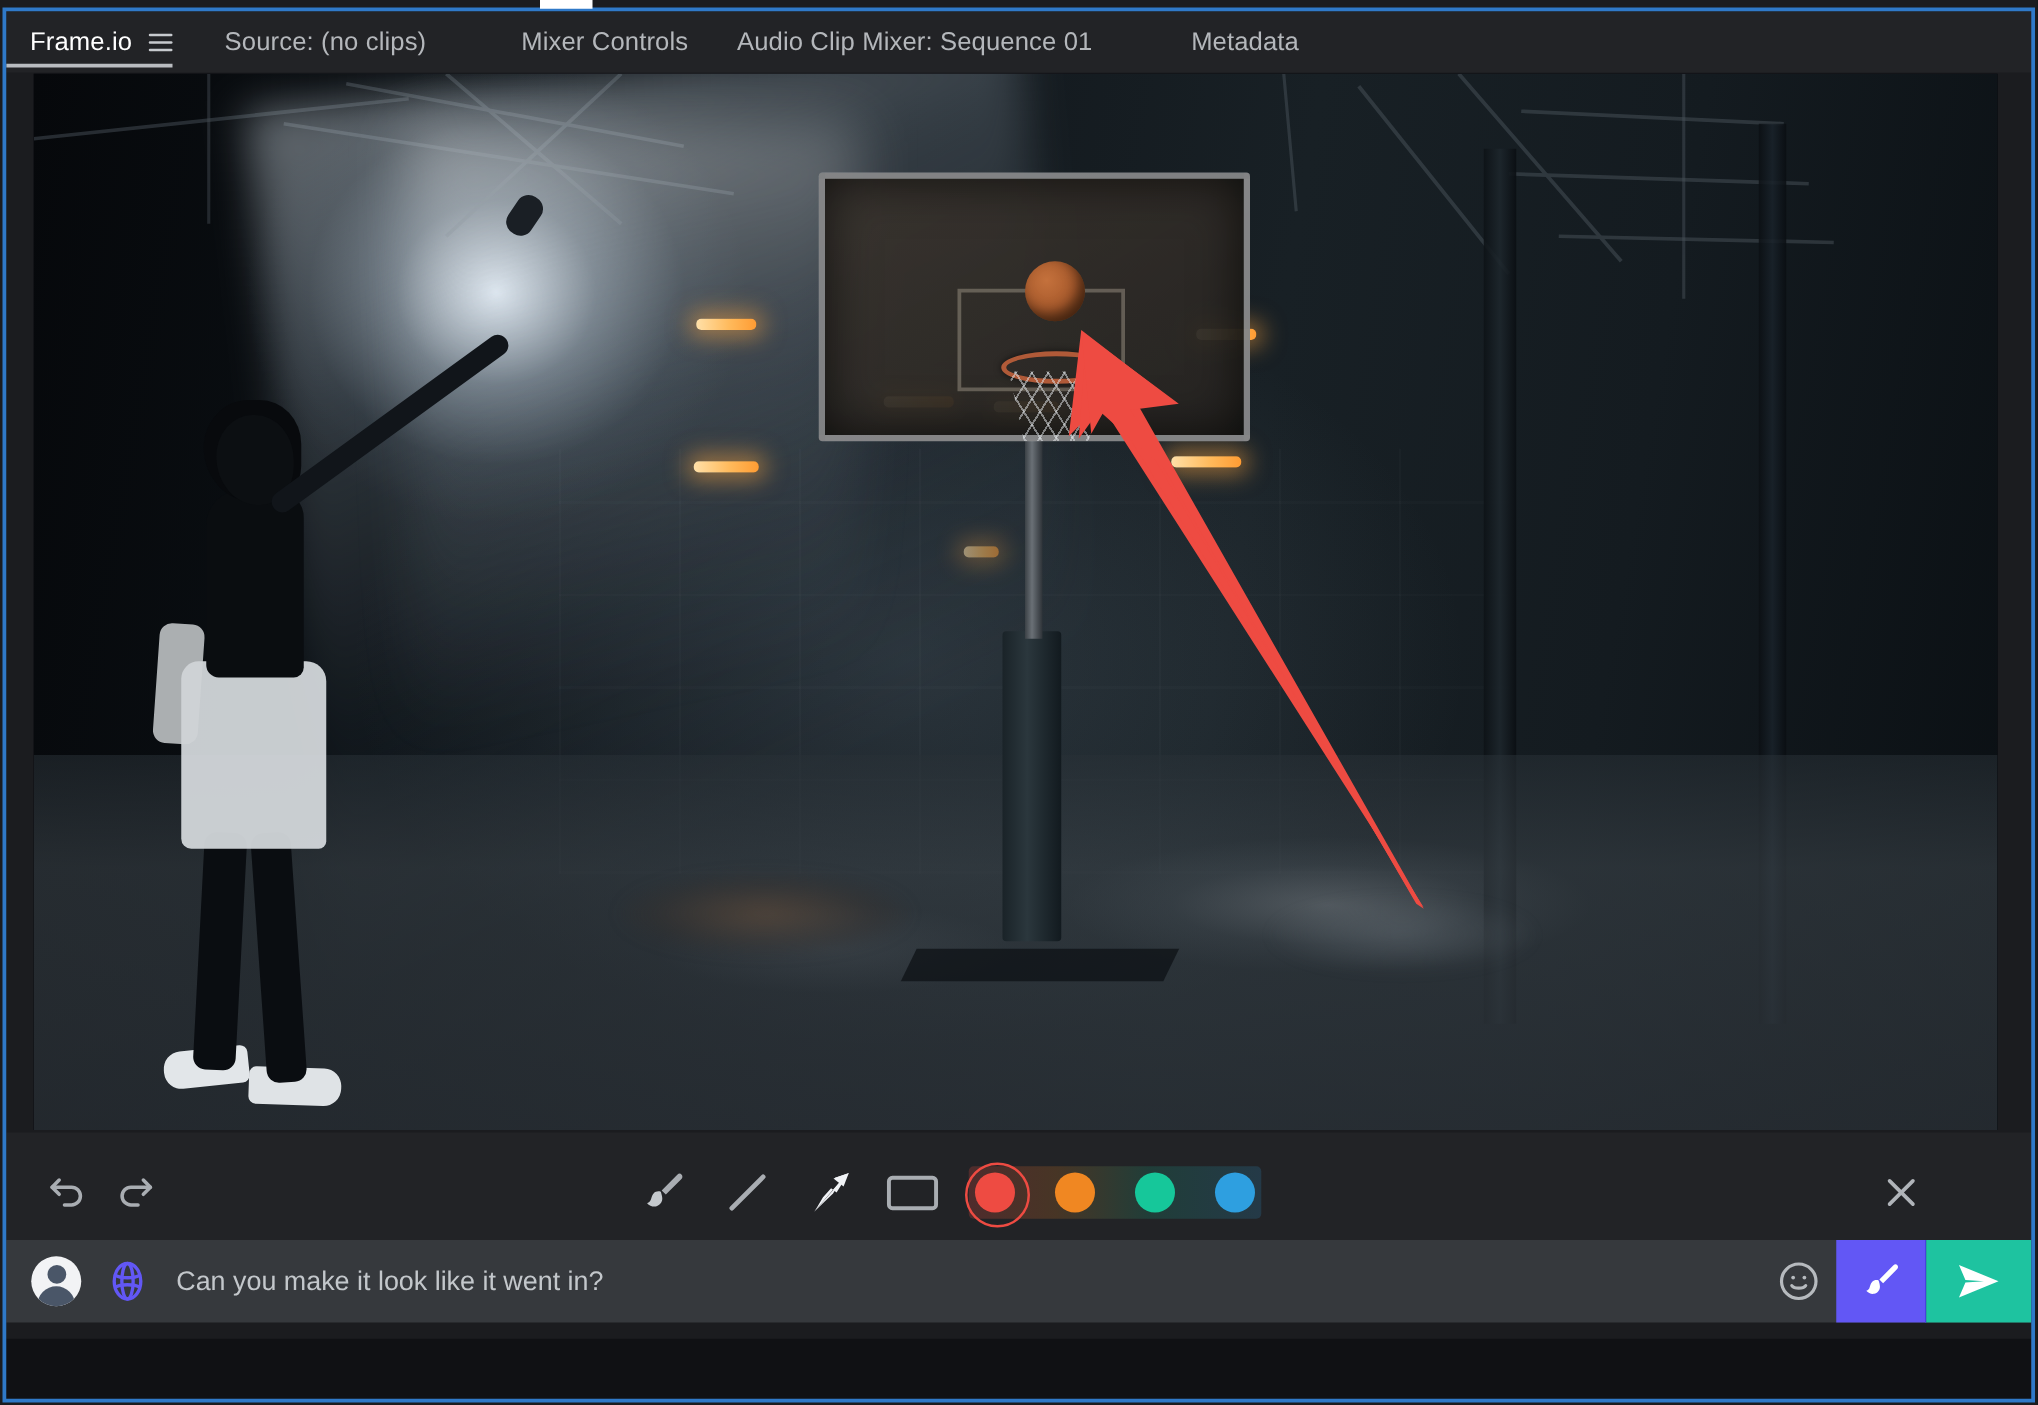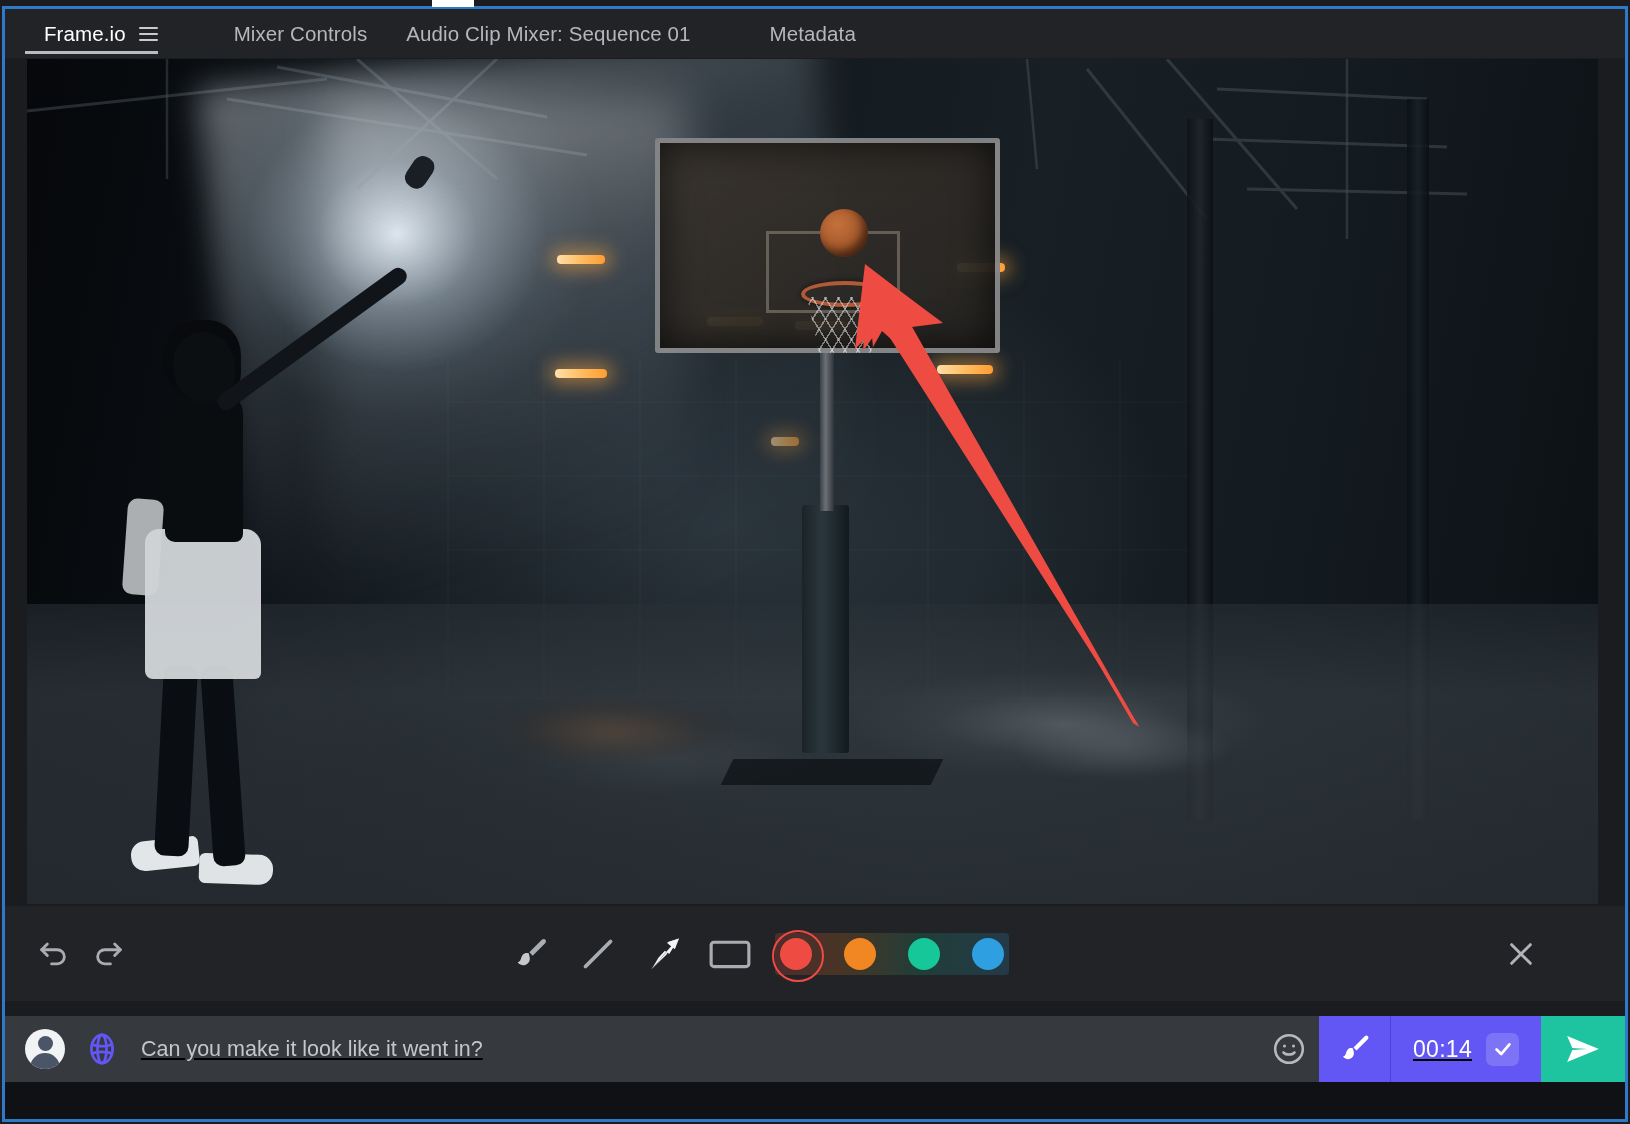--- a/index.html
+++ b/index.html
@@ -48,21 +48,20 @@
   .tab {
     position: relative;
     height: 49px;
     display: flex;
     align-items: center;
     color: #b4b7bb;
     font-size: 20.5px;
     letter-spacing: .1px;
     white-space: nowrap;
     cursor: pointer;
-    margin-left: 20px;
   }
   .tab.active { color: #ffffff; }
   .tab.active .tab-underline {
     position: absolute;
     left: 0; bottom: 4px;
     height: 3px; width: 100%;
     background: #b9bcc0;
   }
   .tab-frameio { padding-left: 19px; }
   .hamburger {
@@ -357,26 +356,25 @@
     width: 48px; height: 48px;
     margin: -24px 0 0 -24px;
     border-radius: 50%;
     border: 2.5px solid #ee4b42;
   }
   .sw-gap { width: 22px; }
 
   
   .comment-bar {
     position: absolute;
-    left: 5px; top: 1016px;
+    left: 5px; top: 992px;
     width: 1620px; height: 66px;
     background: #36393d;
     display: flex; align-items: center;
     z-index: 6;
-    text-decoration: underline;
   }
   .avatar {
     margin-left: 20px;
     width: 40px; height: 40px;
     border-radius: 50%;
     background: #f2f3f5;
     position: relative;
     overflow: hidden;
     flex: 0 0 auto;
   }
@@ -460,20 +458,23 @@
 
   <div class="tabbar">
     <div class="tab active tab-frameio">
       <span>Frame.io</span>
       <span class="hamburger">
           <i></i>
           <i></i>
           <i></i>
         </span>
       <span class="tab-underline"></span>
+    </div>
+    <div class="tab tab-source">
+      <span>Source: (no clips)</span>
     </div>
     <div class="tab tab-effect">
       <span>Mixer Controls</span>
     </div>
     <div class="tab tab-audio">
       <span>Audio Clip Mixer: Sequence 01</span>
     </div>
     <div class="tab tab-metadata">
       <span>Metadata</span>
     </div>
@@ -646,28 +647,20 @@
       </svg>
     </div>
 
     <div class="cb-draw">
       <svg width="36" height="36" viewBox="0 0 24 24" fill="none">
         <path d="M20.5 3.3c-.6-.6-1.4-.4-2 .2L11 11l2 2 7.5-7.5c.6-.6.6-1.6 0-2.2z" fill="#ffffff"></path>
         <path d="M10.6 11.6c-1.1-.5-2.6-.2-3.4.7-1 1-1.1 2.6-1.6 3.5-.4.7-1 1-1.6 1.3 1.1 1.2 2.7 1.9 4.2 1.6 1.8-.4 3.1-2 3.1-3.8 0-1.1-.4-2.2-.7-3.3z" fill="#ffffff"></path>
       </svg>
     </div>
 
-    <div class="cb-time">
-      <span class="tc">00:14</span>
-      <span class="cb-check">
-        <svg width="22" height="22" viewBox="0 0 24 24" fill="none" stroke="#ffffff" stroke-width="3" stroke-linecap="round" stroke-linejoin="round">
-          <polyline points="5 12.5 10 17.5 19 7"></polyline>
-        </svg>
-      </span>
-    </div>
 
     <div class="cb-send">
       <svg width="40" height="40" viewBox="0 0 24 24" fill="#ffffff">
         <path d="M2.5 4.2 L21.5 12 L2.5 19.8 L5.6 12.6 L14.5 12 L5.6 11.4 Z"></path>
       </svg>
     </div>
   </div>
 
   <div class="bottom-strip"></div>
 

